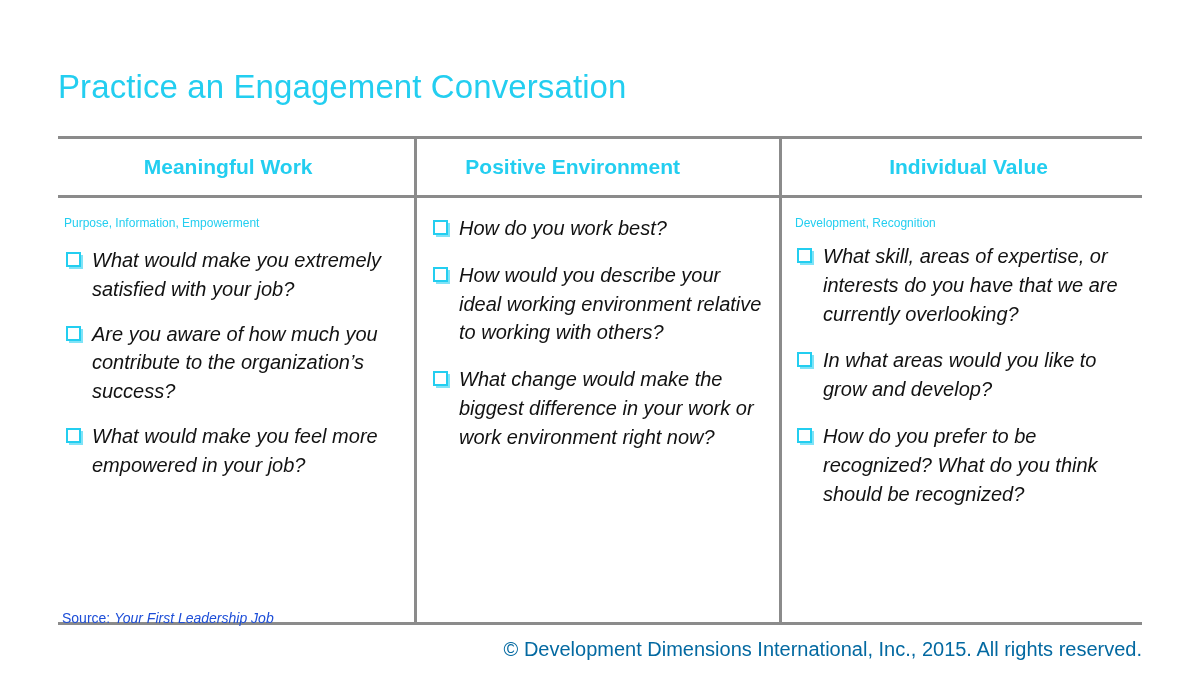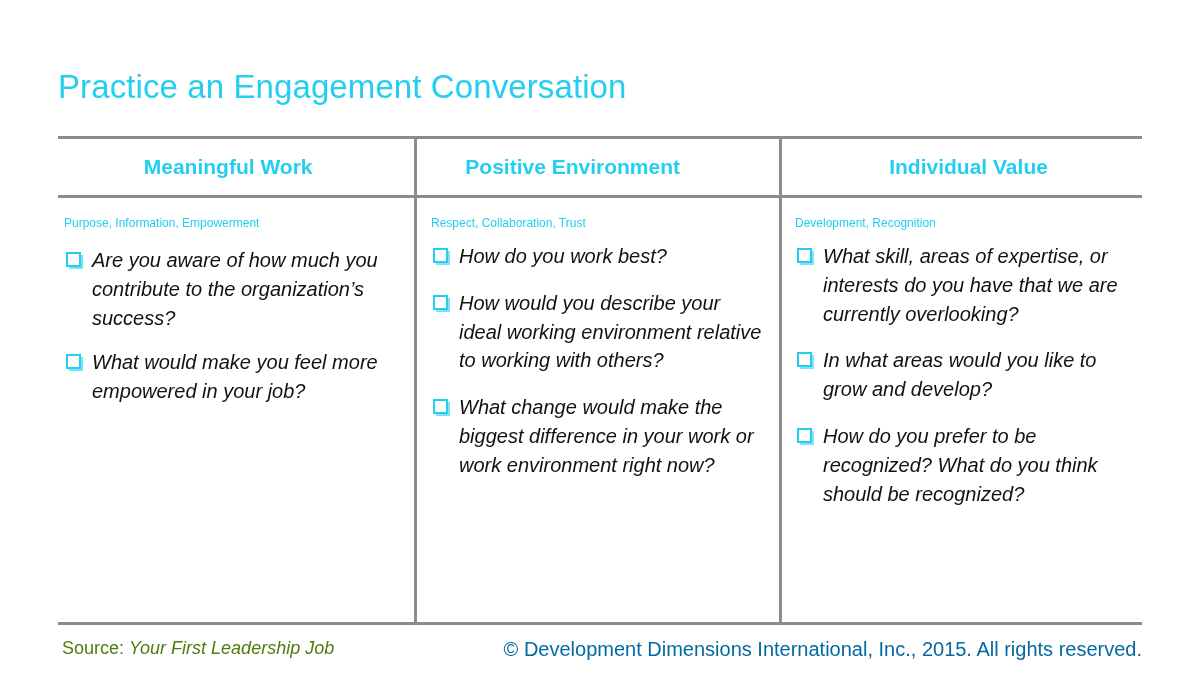--- a/index.html
+++ b/index.html
@@ -149,23 +149,23 @@
     border: 2px solid #23CEF0;
     background: #ffffff;
     z-index: 2;
   }
   .bullet-text { display: block; }
 
   
   .footer-left {
     position: absolute;
     left: 62px;
-    top: 638px;
-    font-size: 18px;
-    color: #4d7c0f;
+    top: 610px;
+    font-size: 14px;
+    color: #1d4ed8;
     white-space: nowrap;
   }
   .footer-left .src-label { font-style: normal; }
   .footer-left .src-title { font-style: italic; }
 
   .footer-right {
     position: absolute;
     right: 58px;
     top: 638px;
     font-size: 20px;
@@ -194,31 +194,34 @@
     <div class="head-cell c3">Individual Value</div>
   </div>
 
   <div class="body-row">
 
     <div class="col c1">
       <div class="col-sub">Purpose, Information, Empowerment</div>
       <ul class="bullets">
         <li class="bullet">
           <span class="bullet-marker"></span>
+          <span class="bullet-text">What would make you extremely satisfied with your job?</span>
+        </li>
+        <li class="bullet">
+          <span class="bullet-marker"></span>
           <span class="bullet-text">Are you aware of how much you contribute to the organization’s success?</span>
         </li>
         <li class="bullet">
           <span class="bullet-marker"></span>
           <span class="bullet-text">What would make you feel more empowered in your job?</span>
         </li>
       </ul>
     </div>
 
     <div class="col c2">
-      <div class="col-sub">Respect, Collaboration, Trust</div>
       <ul class="bullets">
         <li class="bullet">
           <span class="bullet-marker"></span>
           <span class="bullet-text">How do you work best?</span>
         </li>
         <li class="bullet">
           <span class="bullet-marker"></span>
           <span class="bullet-text">How would you describe your ideal working environ­ment relative to working with others?</span>
         </li>
         <li class="bullet">

